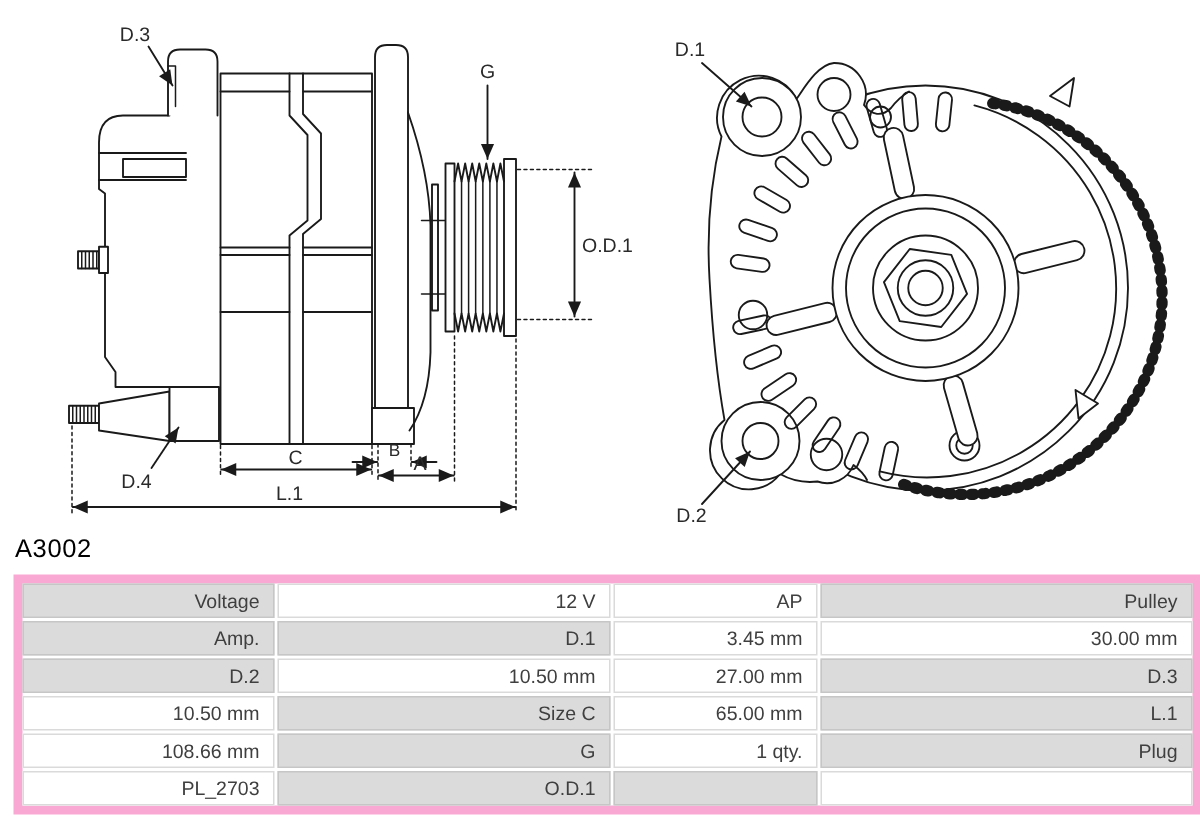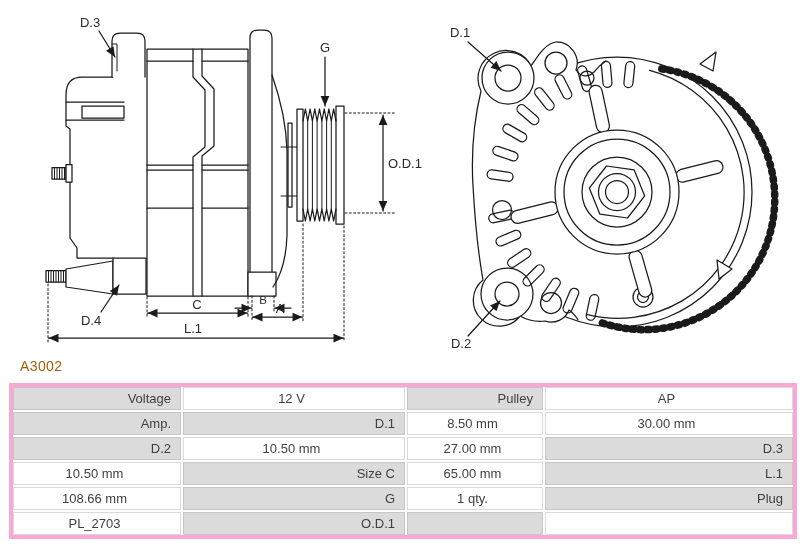--- a/index.html
+++ b/index.html
@@ -12,35 +12,35 @@
     fill:none;stroke:#1a1a1a;stroke-width:1.25;stroke-linejoin:round;stroke-linecap:round;
   }
   #drawing .fw{fill:#ffffff;}
   #drawing .dt{stroke-dasharray:2 2.3;stroke-width:1;}
   #drawing .thin{stroke-width:1;}
   #drawing .ribs{stroke-width:7.5;stroke-dasharray:2 5.6;}
   #drawing text{fill:#2a2a2a;stroke:none;font-size:13px;font-family:"Liberation Sans",sans-serif;}
   #drawing text.small{font-size:11.5px;}
   #drawing .mk{fill:#1a1a1a;stroke:none;}
   #part-number{
-    position:absolute;left:20px;top:356px;font-size:14px;line-height:20px;
-    color:#a16207;letter-spacing:.4px;
+    position:absolute;left:10px;top:356px;font-size:17px;line-height:20px;
+    color:#000000;letter-spacing:.4px;
   }
   #spec-table{
     position:absolute;left:9px;top:383px;width:780px;
-    border:4px solid #f9a8d4;background:#ffffff;
+    border:6px solid #f9a8d4;background:#ffffff;
     display:grid;grid-template-columns:168px 222px 136px 248px;gap:2px;
   }
   .cell{
     height:23px;box-sizing:border-box;font-size:13px;line-height:21px;
     text-align:right;padding:0 9px 0 4px;color:#3f3f3f;white-space:nowrap;
     overflow:hidden;
   }
   .lab{background:#dbdbdb;border:1px solid #c6c6c6;}
-  .val{background:#ffffff;border:1px solid #dadada;text-align:center;}
+  .val{background:#ffffff;border:1px solid #dadada;}
 </style>
 </head>
 <body>
 
 <svg id="drawing" width="800" height="360" viewBox="0 0 800 360">
   <defs>
     <marker id="mE" orient="auto" markerWidth="10" markerHeight="9" refX="8.5" refY="4">
       <path class="mk" d="M0.5,0.5 L8.5,4 L0.5,7.5 Z"></path>
     </marker>
     <marker id="mS" orient="auto" markerWidth="10" markerHeight="9" refX="1.5" refY="4">
@@ -180,26 +180,26 @@
     <text x="460" y="37" text-anchor="middle">D.1</text>
     <text x="461" y="348" text-anchor="middle">D.2</text>
   </g>
 </svg>
 
 <div id="part-number">A3002</div>
 
 <div id="spec-table">
   <div class="cell lab">Voltage</div>
   <div class="cell val">12 V</div>
+  <div class="cell val">AP</div>
   <div class="cell lab">Pulley</div>
-  <div class="cell val">AP</div>
 
   <div class="cell lab">Amp.</div>
   <div class="cell lab">D.1</div>
-  <div class="cell val">8.50 mm</div>
+  <div class="cell val">3.45 mm</div>
 
   <div class="cell val">30.00 mm</div>
   <div class="cell lab">D.2</div>
   <div class="cell val">10.50 mm</div>
 
   <div class="cell val">27.00 mm</div>
   <div class="cell lab">D.3</div>
   <div class="cell val">10.50 mm</div>
 
   <div class="cell lab">Size C</div>

